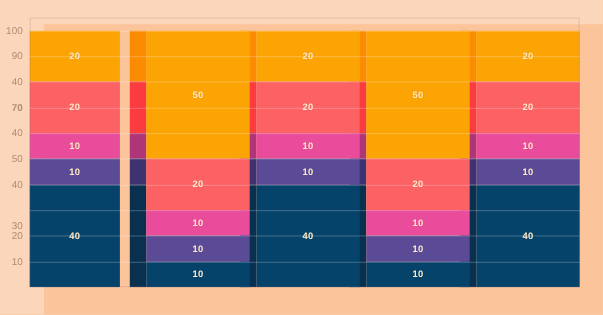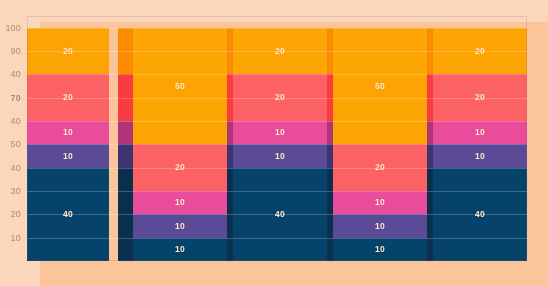--- a/index.html
+++ b/index.html
@@ -122,21 +122,21 @@
 </head>
 <body>
 
 <div id="chart-card-shadow"></div>
 
 <div id="chart-root">
 
   <div id="y-axis">
       <div class="y-tick" style="top: 221.667px;">10</div>
       <div class="y-tick" style="top: 198.333px;">20</div>
-      <div class="y-tick" style="top: 175px; margin-left: 34px;">30</div>
+      <div class="y-tick" style="top: 189px; margin-left: 34px;">30</div>
       <div class="y-tick" style="top: 151.667px;">40</div>
       <div class="y-tick" style="top: 128.333px;">50</div>
       <div class="y-tick" style="top: 105px;">40</div>
       <div class="y-tick" style="top: 81.6667px; font-weight: bold;">70</div>
       <div class="y-tick" style="top: 58.3333px;">40</div>
       <div class="y-tick" style="top: 35px; padding-left: 28px;">90</div>
       <div class="y-tick" style="top: 11.6667px;">100</div>
     </div>
 
   <div id="plot-area">

